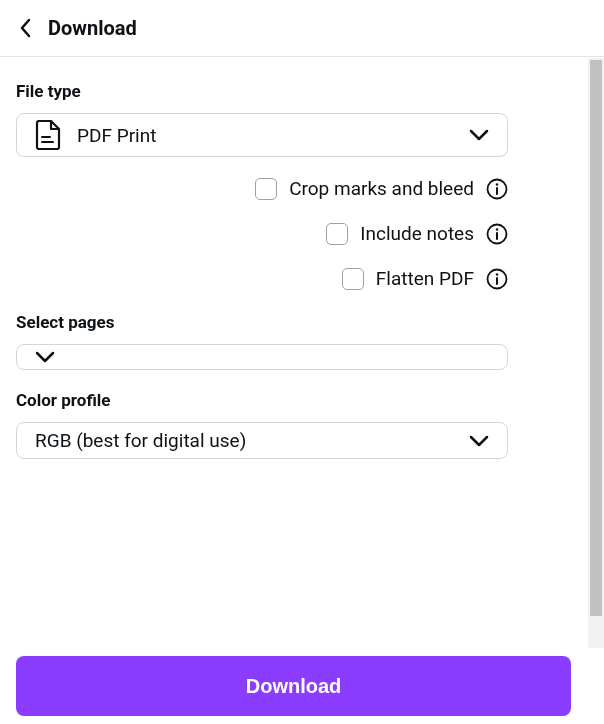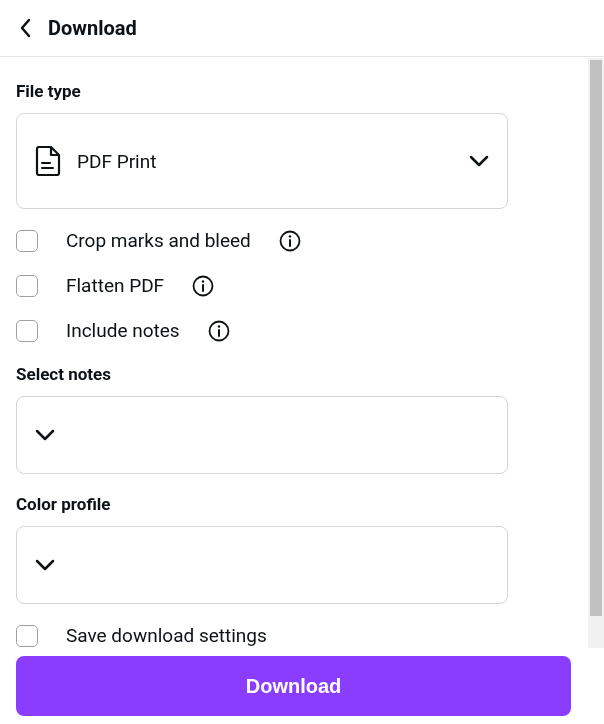--- a/index.html
+++ b/index.html
@@ -43,21 +43,21 @@
       color: #0d1216;
       margin-bottom: 12px;
     }
     .dropdown {
       display: flex;
       align-items: center;
       justify-content: space-between;
       width: 100%;
       border: 1px solid #d5d5d8;
       border-radius: 8px;
-      padding: 32px 18px;
+      padding: 6px 18px;
       font-size: 19px;
       color: #0d1216;
       cursor: pointer;
       background: #ffffff;
       margin-bottom: 20px;
     }
     .dropdown-left {
       display: flex;
       align-items: center;
       gap: 16px;
@@ -70,22 +70,23 @@
       font-size: 19px;
       color: #0d1216;
     }
     .chevron-down {
       display: flex;
       align-items: center;
     }
     .checkbox-row {
       display: flex;
       align-items: center;
-      gap: 28px;
+      gap: 12px;
       margin-bottom: 22px;
+      justify-content: flex-end;
     }
     .checkbox {
       width: 22px;
       height: 22px;
       border: 1.5px solid #9da0a6;
       border-radius: 5px;
       cursor: pointer;
       flex-shrink: 0;
     }
     .checkbox-label {
@@ -178,68 +179,65 @@
       <svg width="22" height="22" viewBox="0 0 22 22" fill="none">
         <circle cx="11" cy="11" r="9.5" stroke="#0d1216" stroke-width="1.8"></circle>
         <circle cx="11" cy="6.5" r="1.2" fill="#0d1216"></circle>
         <line x1="11" y1="10" x2="11" y2="16" stroke="#0d1216" stroke-width="2" stroke-linecap="round"></line>
       </svg>
     </span>
   </div>
 
   <div class="checkbox-row">
     <div class="checkbox"></div>
+    <span class="checkbox-label">Include notes</span>
+    <span class="info-icon">
+      <svg width="22" height="22" viewBox="0 0 22 22" fill="none">
+        <circle cx="11" cy="11" r="9.5" stroke="#0d1216" stroke-width="1.8"></circle>
+        <circle cx="11" cy="6.5" r="1.2" fill="#0d1216"></circle>
+        <line x1="11" y1="10" x2="11" y2="16" stroke="#0d1216" stroke-width="2" stroke-linecap="round"></line>
+      </svg>
+    </span>
+  </div>
+
+  <div class="checkbox-row">
+    <div class="checkbox"></div>
     <span class="checkbox-label">Flatten PDF</span>
     <span class="info-icon">
       <svg width="22" height="22" viewBox="0 0 22 22" fill="none">
         <circle cx="11" cy="11" r="9.5" stroke="#0d1216" stroke-width="1.8"></circle>
         <circle cx="11" cy="6.5" r="1.2" fill="#0d1216"></circle>
         <line x1="11" y1="10" x2="11" y2="16" stroke="#0d1216" stroke-width="2" stroke-linecap="round"></line>
       </svg>
     </span>
   </div>
 
-  <div class="checkbox-row">
-    <div class="checkbox"></div>
-    <span class="checkbox-label">Include notes</span>
-    <span class="info-icon">
-      <svg width="22" height="22" viewBox="0 0 22 22" fill="none">
-        <circle cx="11" cy="11" r="9.5" stroke="#0d1216" stroke-width="1.8"></circle>
-        <circle cx="11" cy="6.5" r="1.2" fill="#0d1216"></circle>
-        <line x1="11" y1="10" x2="11" y2="16" stroke="#0d1216" stroke-width="2" stroke-linecap="round"></line>
-      </svg>
-    </span>
-  </div>
-
-  <div class="section-label section-gap">Select notes</div>
+  <div class="section-label section-gap">Select pages</div>
 
   <div class="dropdown">
     <span class="chevron-down">
       <svg width="20" height="12" viewBox="0 0 20 12" fill="none">
         <path d="M2 2L10 10L18 2" stroke="#0d1216" stroke-width="2.5" stroke-linecap="round" stroke-linejoin="round"></path>
       </svg>
     </span>
   </div>
 
   <div class="section-label section-gap">Color profile</div>
 
   <div class="dropdown">
+    <span class="dropdown-text">RGB (best for digital use)</span>
     <span class="chevron-down">
       <svg width="20" height="12" viewBox="0 0 20 12" fill="none">
         <path d="M2 2L10 10L18 2" stroke="#0d1216" stroke-width="2.5" stroke-linecap="round" stroke-linejoin="round"></path>
       </svg>
     </span>
   </div>
 
   <div class="pref-section">
 
-    <div class="checkbox-row">
-      <div class="checkbox"></div>
-      <span class="checkbox-label">Save download settings</span>
-    </div>
   </div>
 
 </div>
 
 <button class="download-button">Download</button>
 
 <div class="scrollbar-track"></div>
 <div class="scrollbar-thumb"></div>
 
 </body></html>

